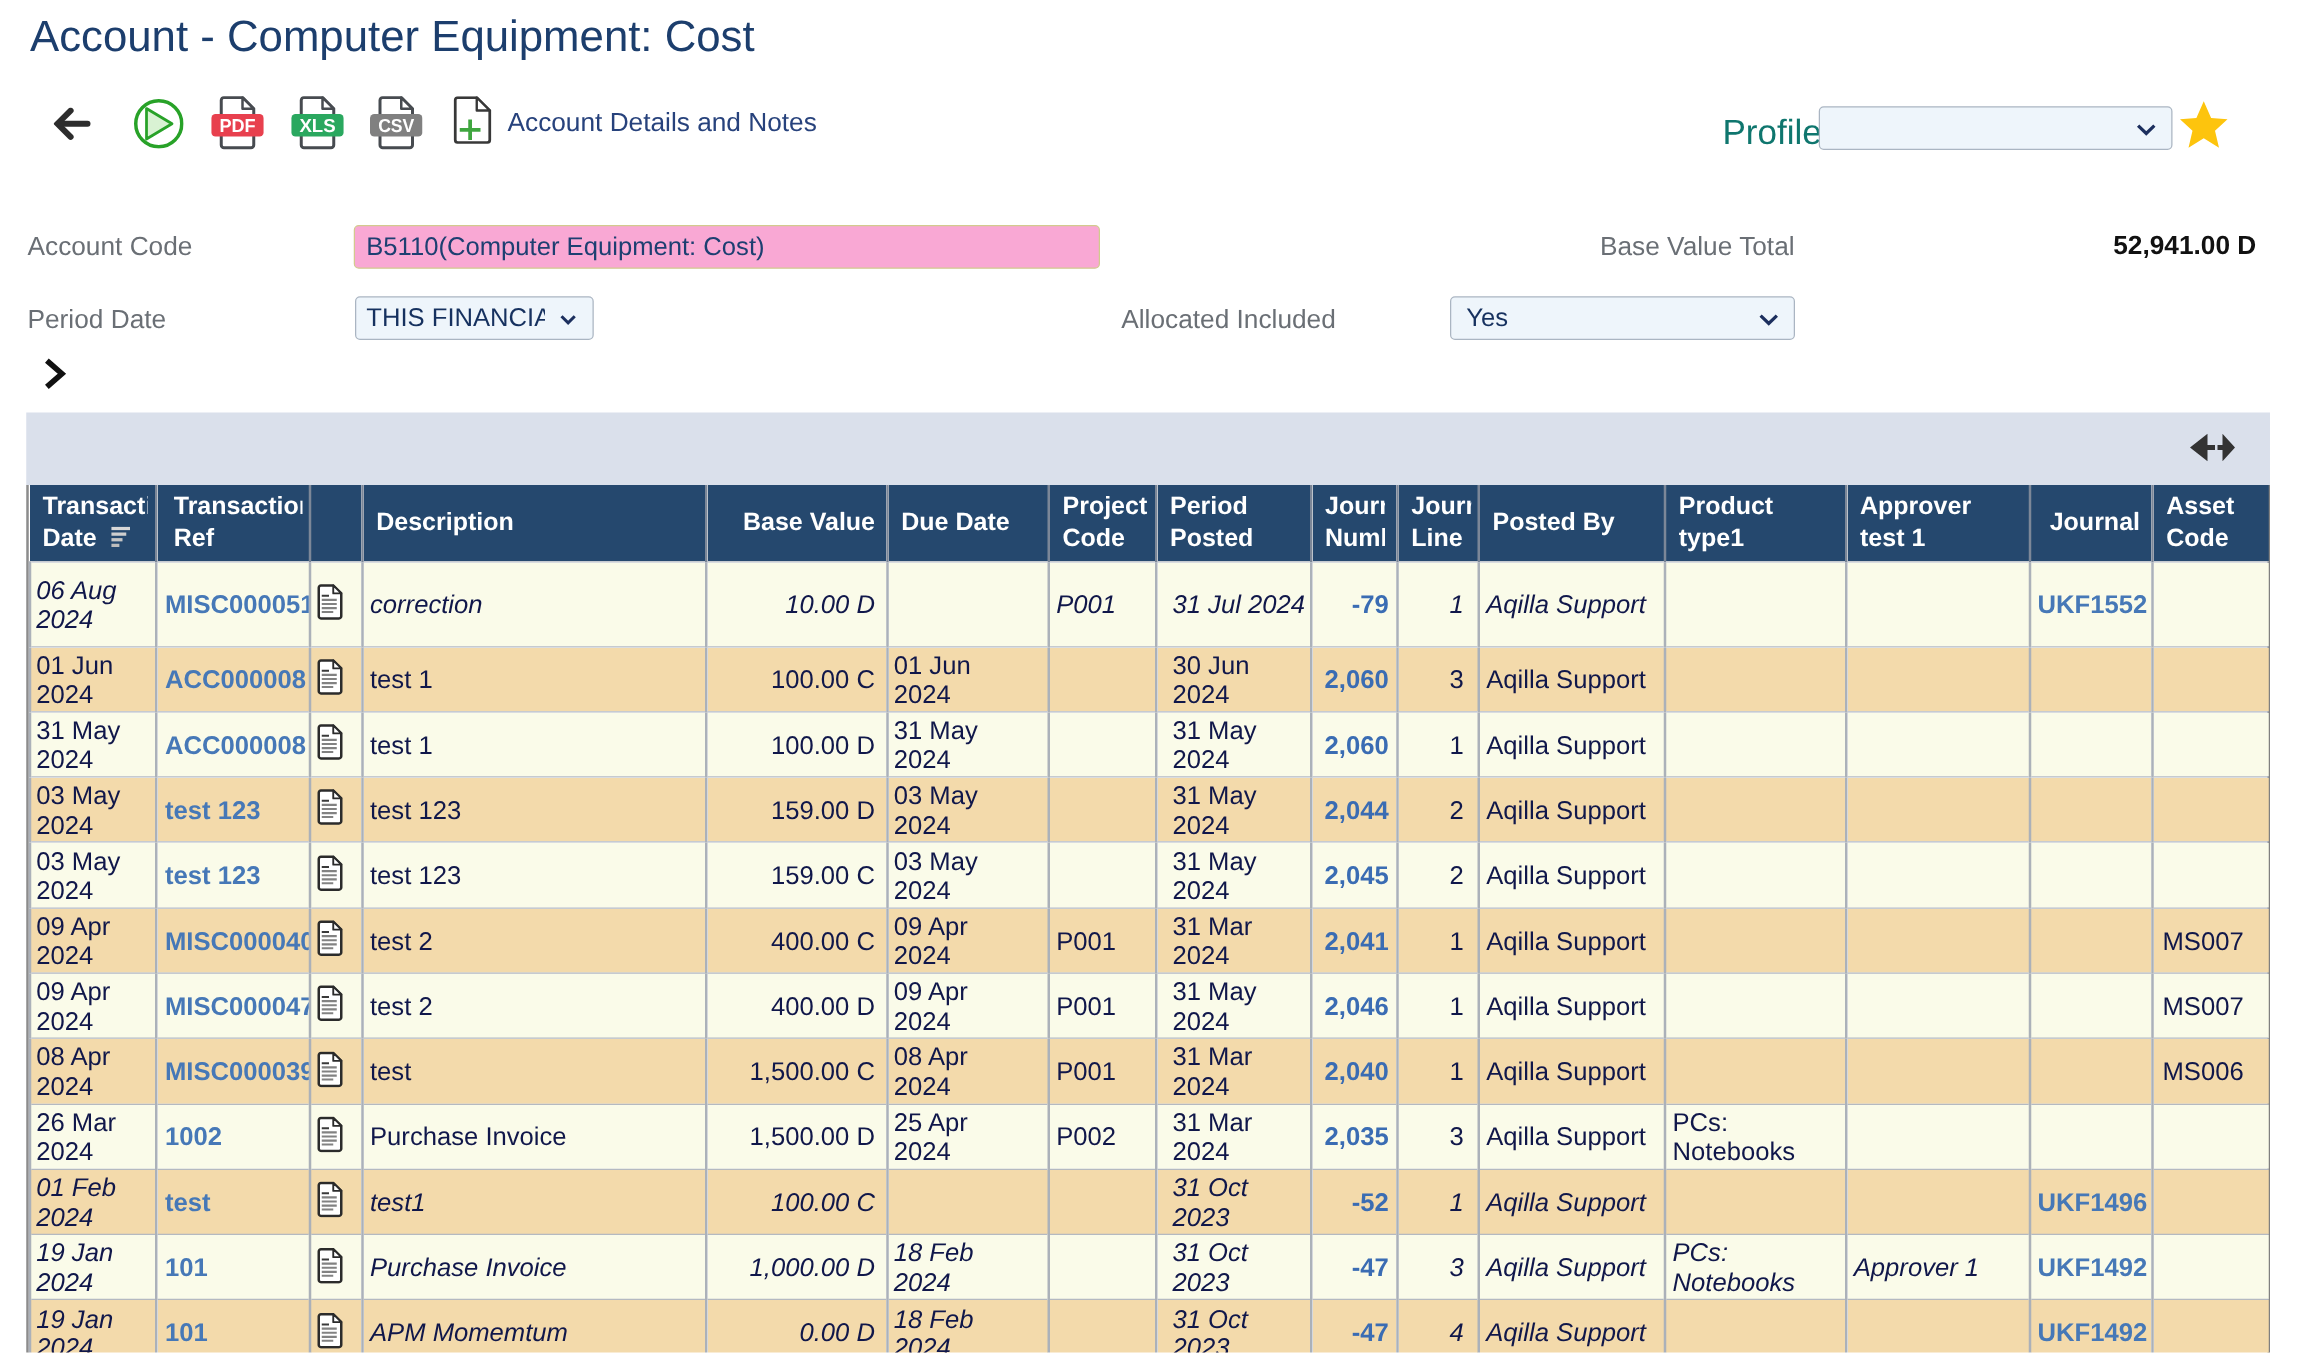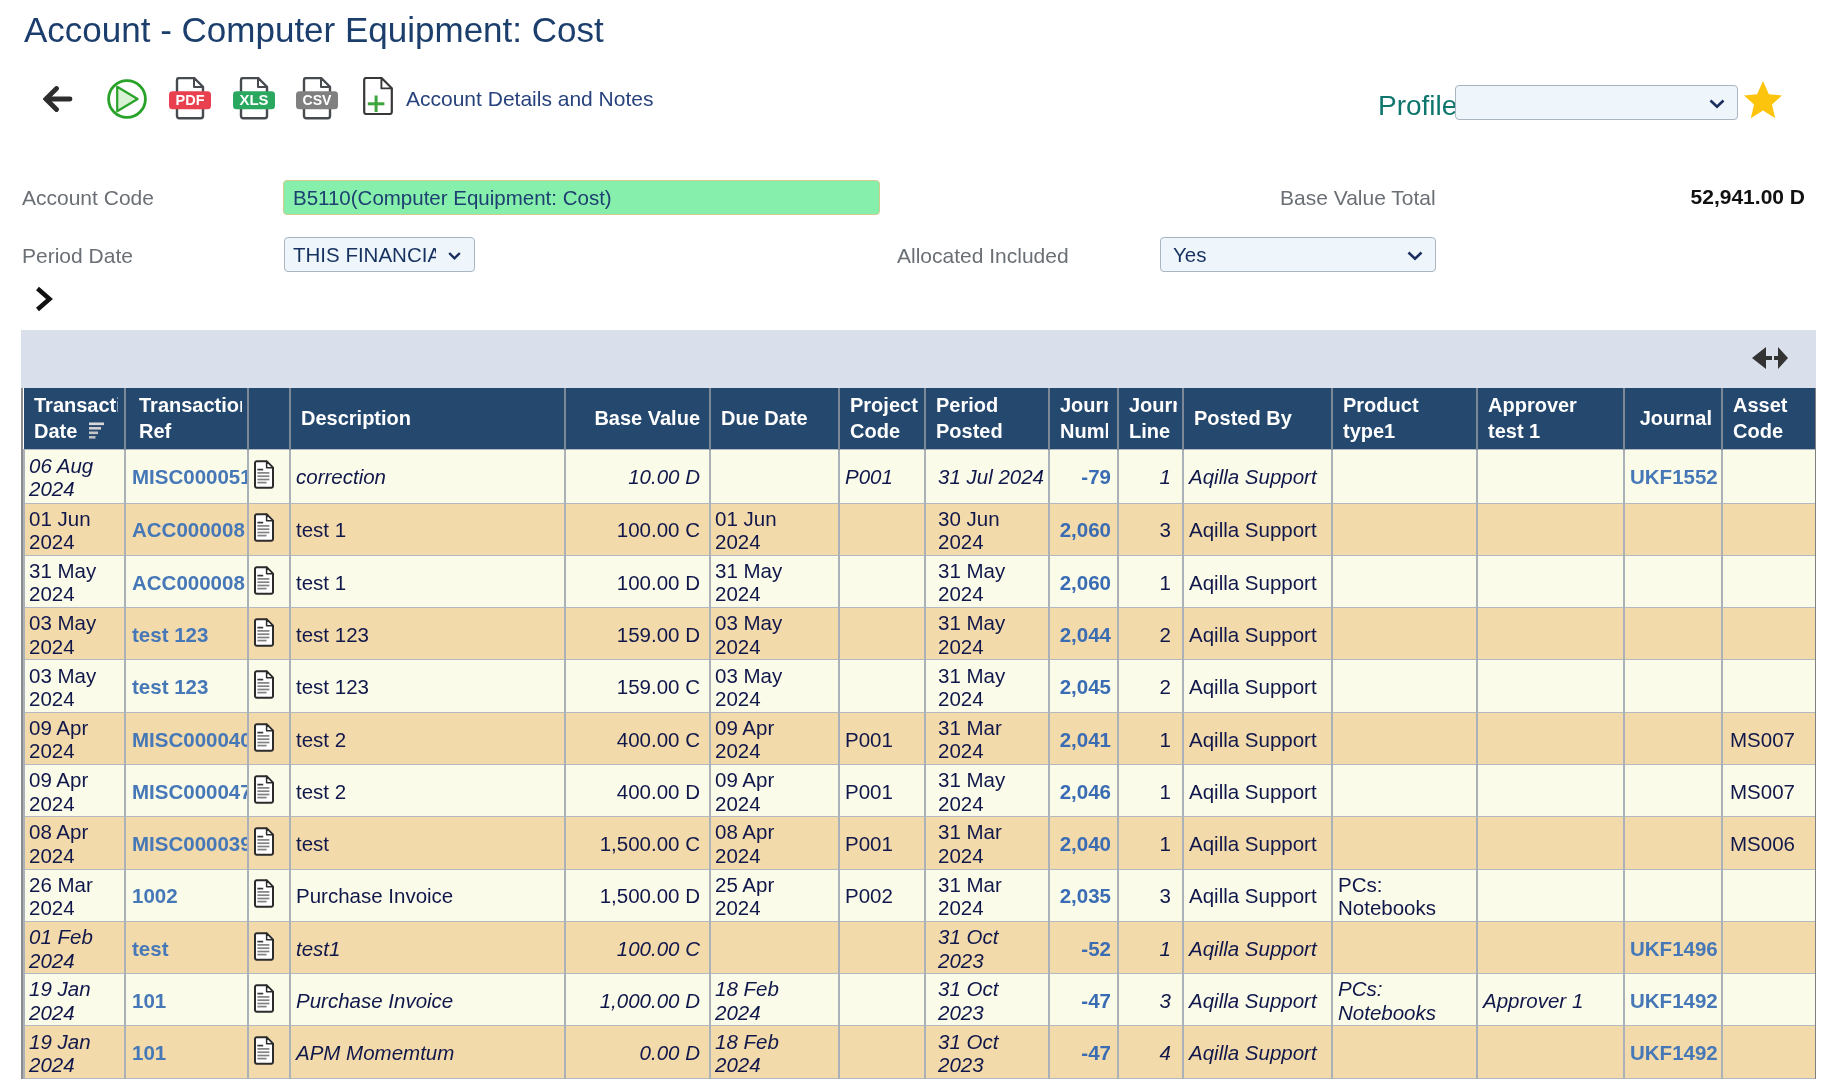--- a/index.html
+++ b/index.html
@@ -11,21 +11,21 @@
 .sel .chev.sm { right:13px; top:14px; }
 .clip { overflow:hidden; white-space:nowrap; }
 table { border-collapse:collapse; table-layout:fixed; width:1791px; }
 th { background:#25486e; color:#fff; font-size:20px; line-height:26px; font-weight:bold; text-align:left; vertical-align:middle; padding:0 0 0 10px; border-left:2px solid #7c8798; height:61px; overflow:hidden; white-space:nowrap; }
 th.rt { text-align:right; padding-right:9px; }
 td { font-size:20.5px; line-height:23.5px; color:#10174a; vertical-align:middle; padding:2px 0 0 4px; border-left:2px solid #abb1b9; border-top:1px solid #b4b9c1; overflow:hidden; white-space:nowrap; }
 td.rt { text-align:right; padding:2px 9px 0 0; }
 tr.lgt td { background:#fafbe9; }
 tr.tan td { background:#f3daab; }
 tr { height:52.3px; }
-tr.fst { height:54px; }
+tr.fst { height:68px; }
 .lnk { color:#4678b7; font-weight:bold; }
 .num { color:#3a6cb3; font-weight:bold; }
 .it { font-style:italic; }
 td.c1 { padding-left:6px; }
 td.c2 { padding-left:4px; }
 td.c3 { padding-left:5px; }
 td.c6 { padding-left:5px;margin-top:20px; }
 td.c7 { padding-left:12px; }
 td.c8 { padding-right:6px; }
 td.c9 { padding-right:11px; }
@@ -76,21 +76,21 @@
 <div class="sel" style="left:1455px;top:85px;width:283px">
     <svg class="chev" width="16" height="10" viewBox="0 0 16 10">
       <path d="M1.5 1.5 L8 7.8 L14.5 1.5" fill="none" stroke="#1c2f5e" stroke-width="2.6"></path>
     </svg>
   </div>
 <svg class="abs" style="left:1743px;top:80px" width="40" height="40" viewBox="0 0 40 40">
  <path d="M20 1 L25.9 14.3 L39 15.4 L29 24.6 L32.2 38.2 L20 30.6 L7.8 38.2 L11 24.6 L1 15.4 L14.1 14.3 Z" fill="#fdc40d"></path>
 </svg>
 
 <div class="lbl" style="left:22px;top:186px">Account Code</div>
-<div class="abs" style="left:283px;top:180px;width:597px;height:35px;background:#86efac;border:1px solid #d2ca8e;border-radius:4px;font-size:20.5px;color:#1d3f71;line-height:33px;padding-left:9px">B5110(Computer Equipment: Cost)</div>
+<div class="abs" style="left:283px;top:180px;width:597px;height:35px;background:#f9a8d4;border:1px solid #d2ca8e;border-radius:4px;font-size:20.5px;color:#1d3f71;line-height:33px;padding-left:9px">B5110(Computer Equipment: Cost)</div>
 <div class="lbl" style="left:1280px;top:186px">Base Value Total</div>
 <div class="abs" style="left:1500px;top:185px;width:305px;text-align:right;font-size:21px;font-weight:bold;color:#111">52,941.00&nbsp;D</div>
 
 <div class="lbl" style="left:22px;top:244px">Period Date</div>
 <div class="sel" style="left:284px;top:237px;width:191px"><span class="clip" style="display:inline-block;width:143px;vertical-align:top">THIS FINANCIAL YEAR</span><svg class="chev sm" width="13" height="8" viewBox="0 0 13 8">
       <path d="M1.2 1 L6.5 6.3 L11.8 1" fill="none" stroke="#1c2f5e" stroke-width="2.4"></path>
     </svg></div>
 <div class="lbl" style="left:897px;top:244px">Allocated Included</div>
 <div class="sel" style="left:1160px;top:237px;width:276px;padding-left:12px">Yes<svg class="chev" width="16" height="10" viewBox="0 0 16 10">
       <path d="M1.5 1.5 L8 7.8 L14.5 1.5" fill="none" stroke="#1c2f5e" stroke-width="2.6"></path>

